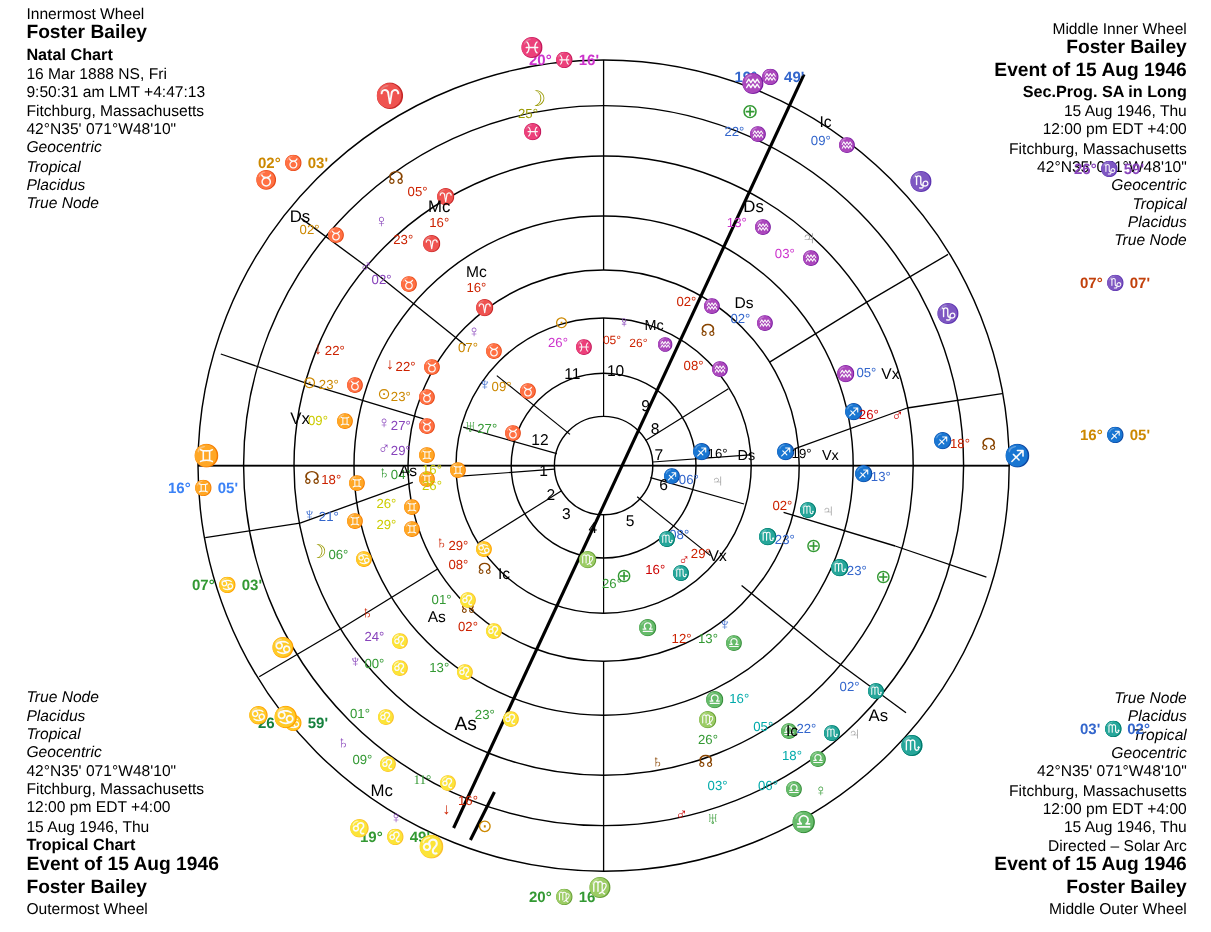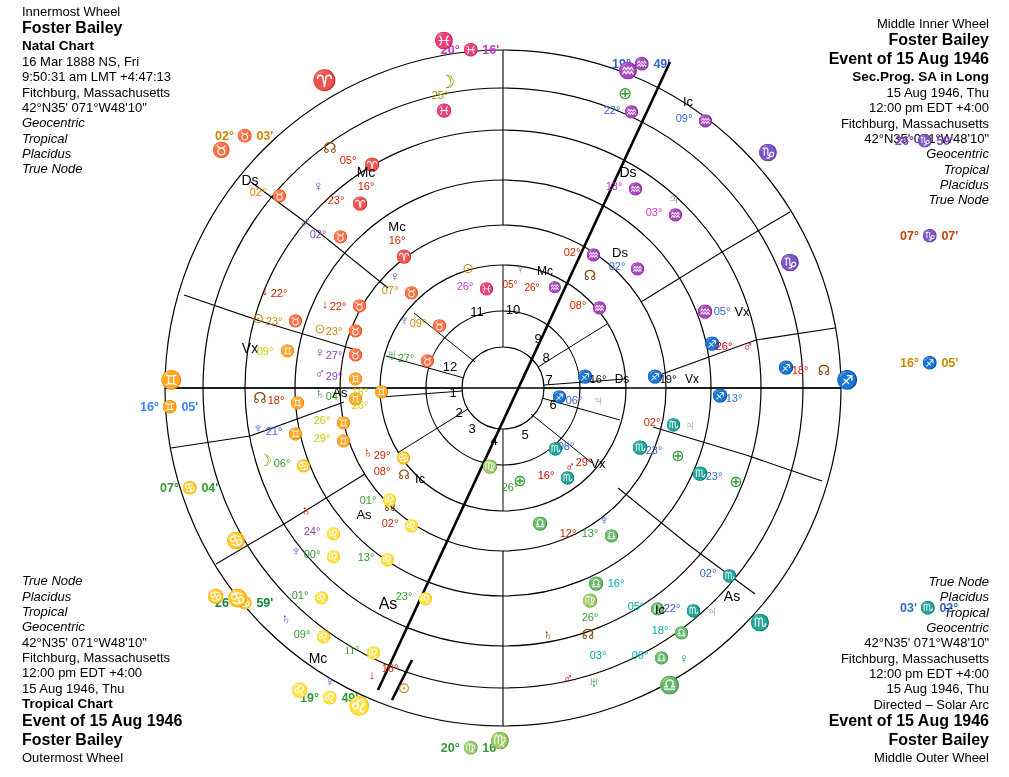--- a/index.html
+++ b/index.html
@@ -151,21 +151,21 @@
 <div id="overlay">
     <div class="lbl b" style="left: 470px; top: 42px; color: rgb(204, 51, 204); transform: translateX(-50%);">20° ♓ 16'</div>
     <div class="lbl b" style="left: 612px; top: 56px; color: rgb(51, 102, 204);">19° ♒ 49'</div>
     <div class="lbl b" style="left: 895px; top: 133px; color: rgb(136, 68, 187);">26° ♑ 59'</div>
     <div class="lbl b" style="left: 900px; top: 228px; color: #c2410c;">07° ♑ 07'</div>
     <div class="lbl b" style="left: 900px; top: 355px; color: rgb(204, 136, 0); text-align: center;">16° ♐ 05'</div>
     <div class="lbl b" style="left: 900px; top: 600px; color: rgb(51, 102, 204);">03' ♏ 02°</div>
     <div class="lbl b" style="left: 470px; top: 740px; color: rgb(51, 153, 51); transform: translateX(-50%);">20° ♍ 16'</div>
     <div class="lbl b" style="left: 300px; top: 690px; color: rgb(51, 153, 51);">19° ♌ 49'</div>
     <div class="lbl b" style="left: 215px; top: 595px; color: #15803d;">26° ♋ 59'</div>
-    <div class="lbl b" style="left: 160px; top: 480px; color: rgb(51, 153, 51);">07° ♋ 04'</div>
+    <div class="lbl b" style="left: 160px; top: 480px; color: rgb(51, 153, 51);">07° ♋ 03'</div>
     <div class="lbl b" style="left: 140px; top: 371px; color: #3b82f6; margin-top: 28px;">16° ♊ 05'</div>
     <div class="lbl b" style="left: 215px; top: 128px; color: rgb(204, 136, 0);">02° ♉ 03'</div>
     <div class="lbl" style="left: 325px; top: 80px; color: rgb(204, 34, 0); font-size: 20px; transform: translate(-50%, -50%);">♈</div>
     <div class="lbl" style="left: 447px; top: 82px; color: rgb(153, 153, 0); font-size: 18px; transform: translate(-50%, -50%);">☽</div>
     <div class="lbl" style="left: 440px; top: 95px; color: rgb(153, 153, 0); font-size: 11px; transform: translate(-50%, -50%);">25°</div>
     <div class="lbl" style="left: 444px; top: 110px; color: rgb(204, 51, 204); font-size: 13px; transform: translate(-50%, -50%);">♓</div>
     <div class="lbl" style="left: 625px; top: 93px; color: rgb(51, 153, 51); font-size: 17px; transform: translate(-50%, -50%);">⊕</div>
     <div class="lbl" style="left: 612px; top: 110px; color: rgb(51, 102, 204); font-size: 11px; transform: translate(-50%, -50%);">22°</div>
     <div class="lbl" style="left: 632px; top: 112px; color: rgb(51, 102, 204); font-size: 12px; transform: translate(-50%, -50%);">♒</div>
     <div class="lbl" style="left: 688px; top: 101px; color: rgb(0, 0, 0); font-size: 13px; transform: translate(-50%, -50%);">Ic</div>

